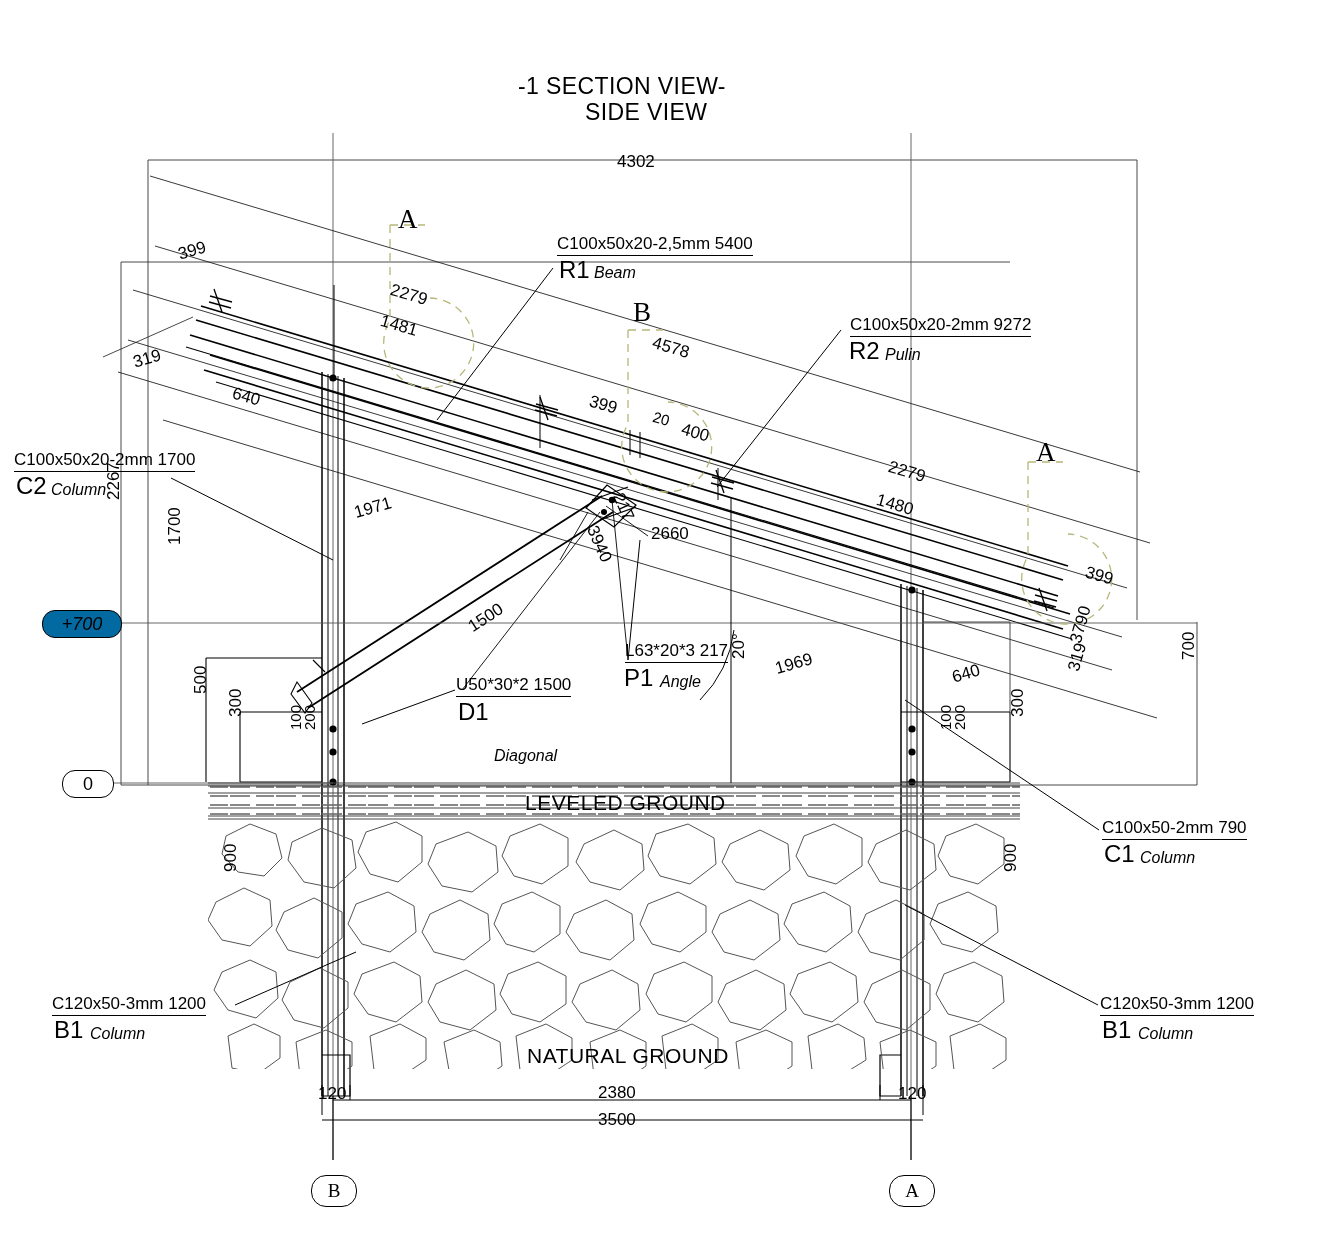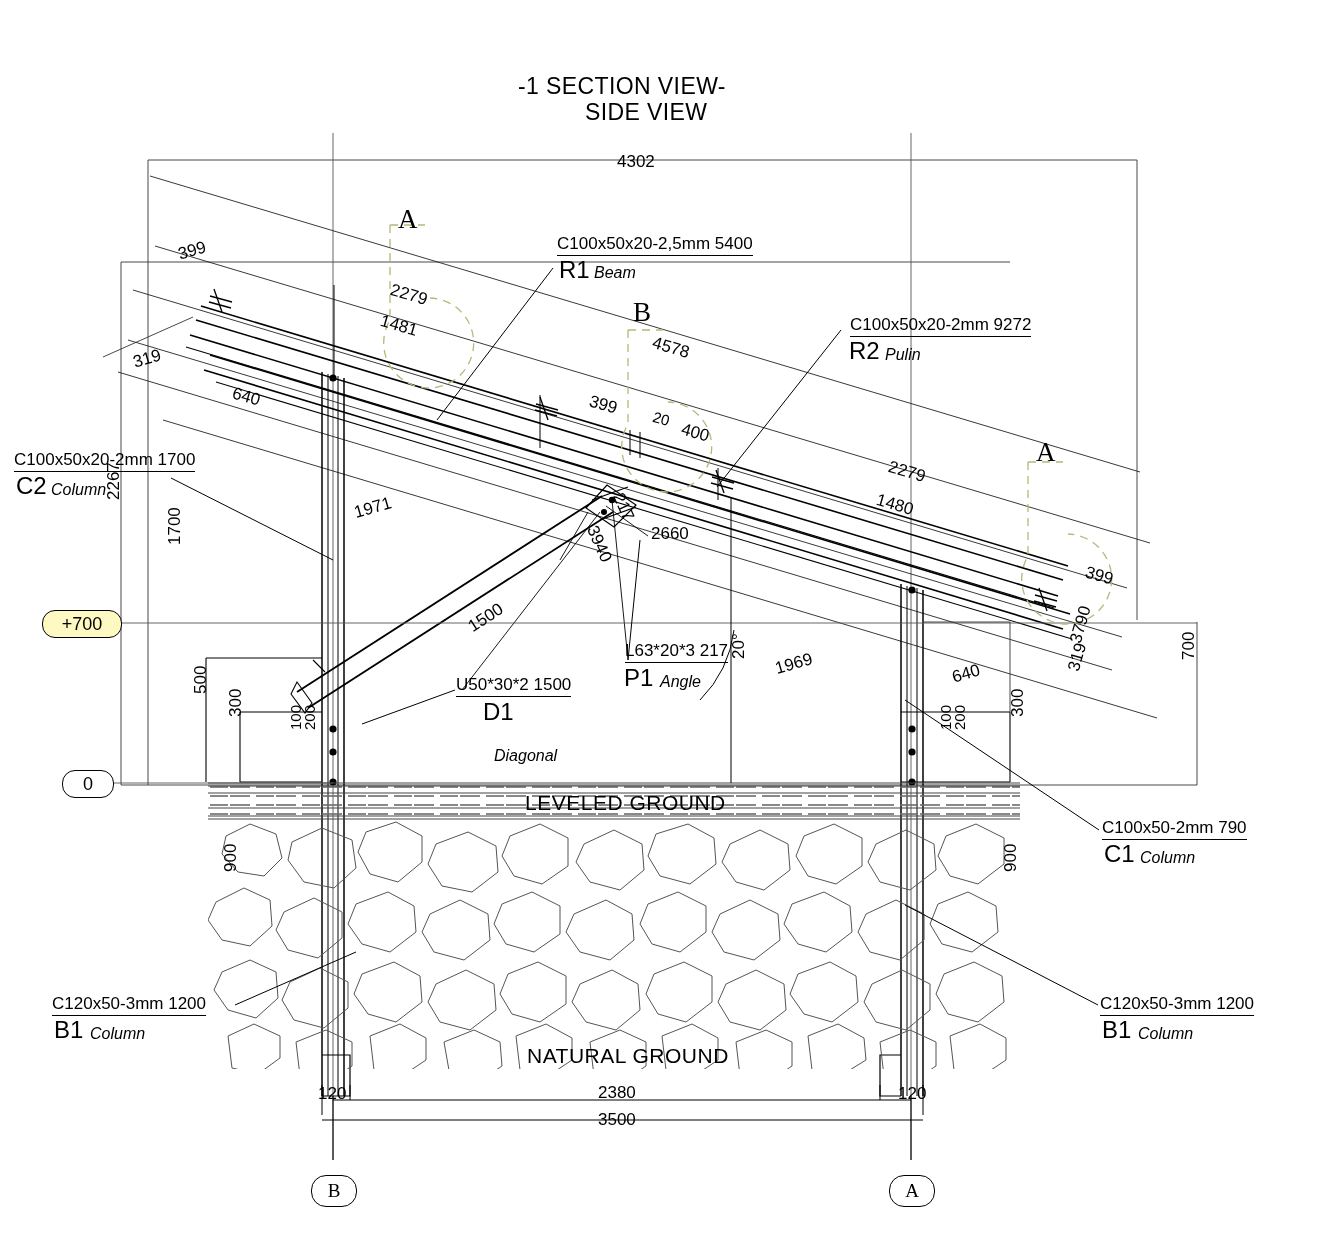--- a/index.html
+++ b/index.html
@@ -315,21 +315,21 @@
   </div>
 
   <div>
     <div class="txt tag-code" style="left:1102px;top:818px;border-bottom:1.4px solid #000;padding-bottom:1px;">C100x50-2mm    790</div>
     <div class="txt tag-id" style="left:1104px;top:840px;">C1</div>
     <div class="txt tag-role" style="left:1140px;top:849px;">Column</div>
   </div>
 
   <div>
     <div class="txt tag-code" style="left:456px;top:675px;border-bottom:1.4px solid #000;padding-bottom:1px;">U50*30*2   1500</div>
-    <div class="txt tag-id" style="left:458px;top:698px;margin-left:25px;">D1</div>
+    <div class="txt tag-id" style="left:458px;top:698px;">D1</div>
     <div class="txt tag-role" style="left:494px;top:707px;margin-top:40px;">Diagonal</div>
   </div>
 
   <div>
     <div class="txt tag-code" style="left:625px;top:641px;border-bottom:1.4px solid #000;padding-bottom:1px;">L63*20*3   217</div>
     <div class="txt tag-id" style="left:624px;top:664px;">P1</div>
     <div class="txt tag-role" style="left:660px;top:673px;">Angle</div>
   </div>
 
   <div>
@@ -391,21 +391,21 @@
 
   <div class="txt dim" style="left:729px;top:659px;transform:rotate(-90deg);transform-origin:left top;">20°</div>
 
   <div class="txt detail" style="left:398px;top:204px;">A</div>
   <div class="txt detail" style="left:633px;top:297px;">B</div>
   <div class="txt detail" style="left:1036px;top:437px;">A</div>
 
   <div class="txt ground" style="left:525px;top:791px;">LEVELED GROUND</div>
   <div class="txt ground" style="left:527px;top:1006px;margin-top:38px;">NATURAL GROUND</div>
 
-  <div style="position:absolute;left:42px;top:610px;width:78px;height:26px;border:1.4px solid #000;border-radius:13px;background:#fef9c3;">
+  <div style="position:absolute;left:42px;top:610px;width:78px;height:26px;border:1.4px solid #000;border-radius:13px;background:#0369a1;font-style:italic;">
     <div class="txt level" style="left:0;top:0;width:78px;height:26px;display:flex;align-items:center;justify-content:center;">+700</div>
   </div>
   <div style="position:absolute;left:62px;top:770px;width:50px;height:26px;border:1.4px solid #000;border-radius:13px;background:#fff;">
     <div class="txt level" style="left:0;top:0;width:50px;height:26px;display:flex;align-items:center;justify-content:center;">0</div>
   </div>
 
   <div style="position:absolute;left:311px;top:1175px;width:44px;height:30px;border:1.4px solid #000;border-radius:15px;background:#fff;">
     <div class="txt bub" style="left:0;top:0;width:44px;height:30px;display:flex;align-items:center;justify-content:center;">B</div>
   </div>
   <div style="position:absolute;left:889px;top:1175px;width:44px;height:30px;border:1.4px solid #000;border-radius:15px;background:#fff;">

